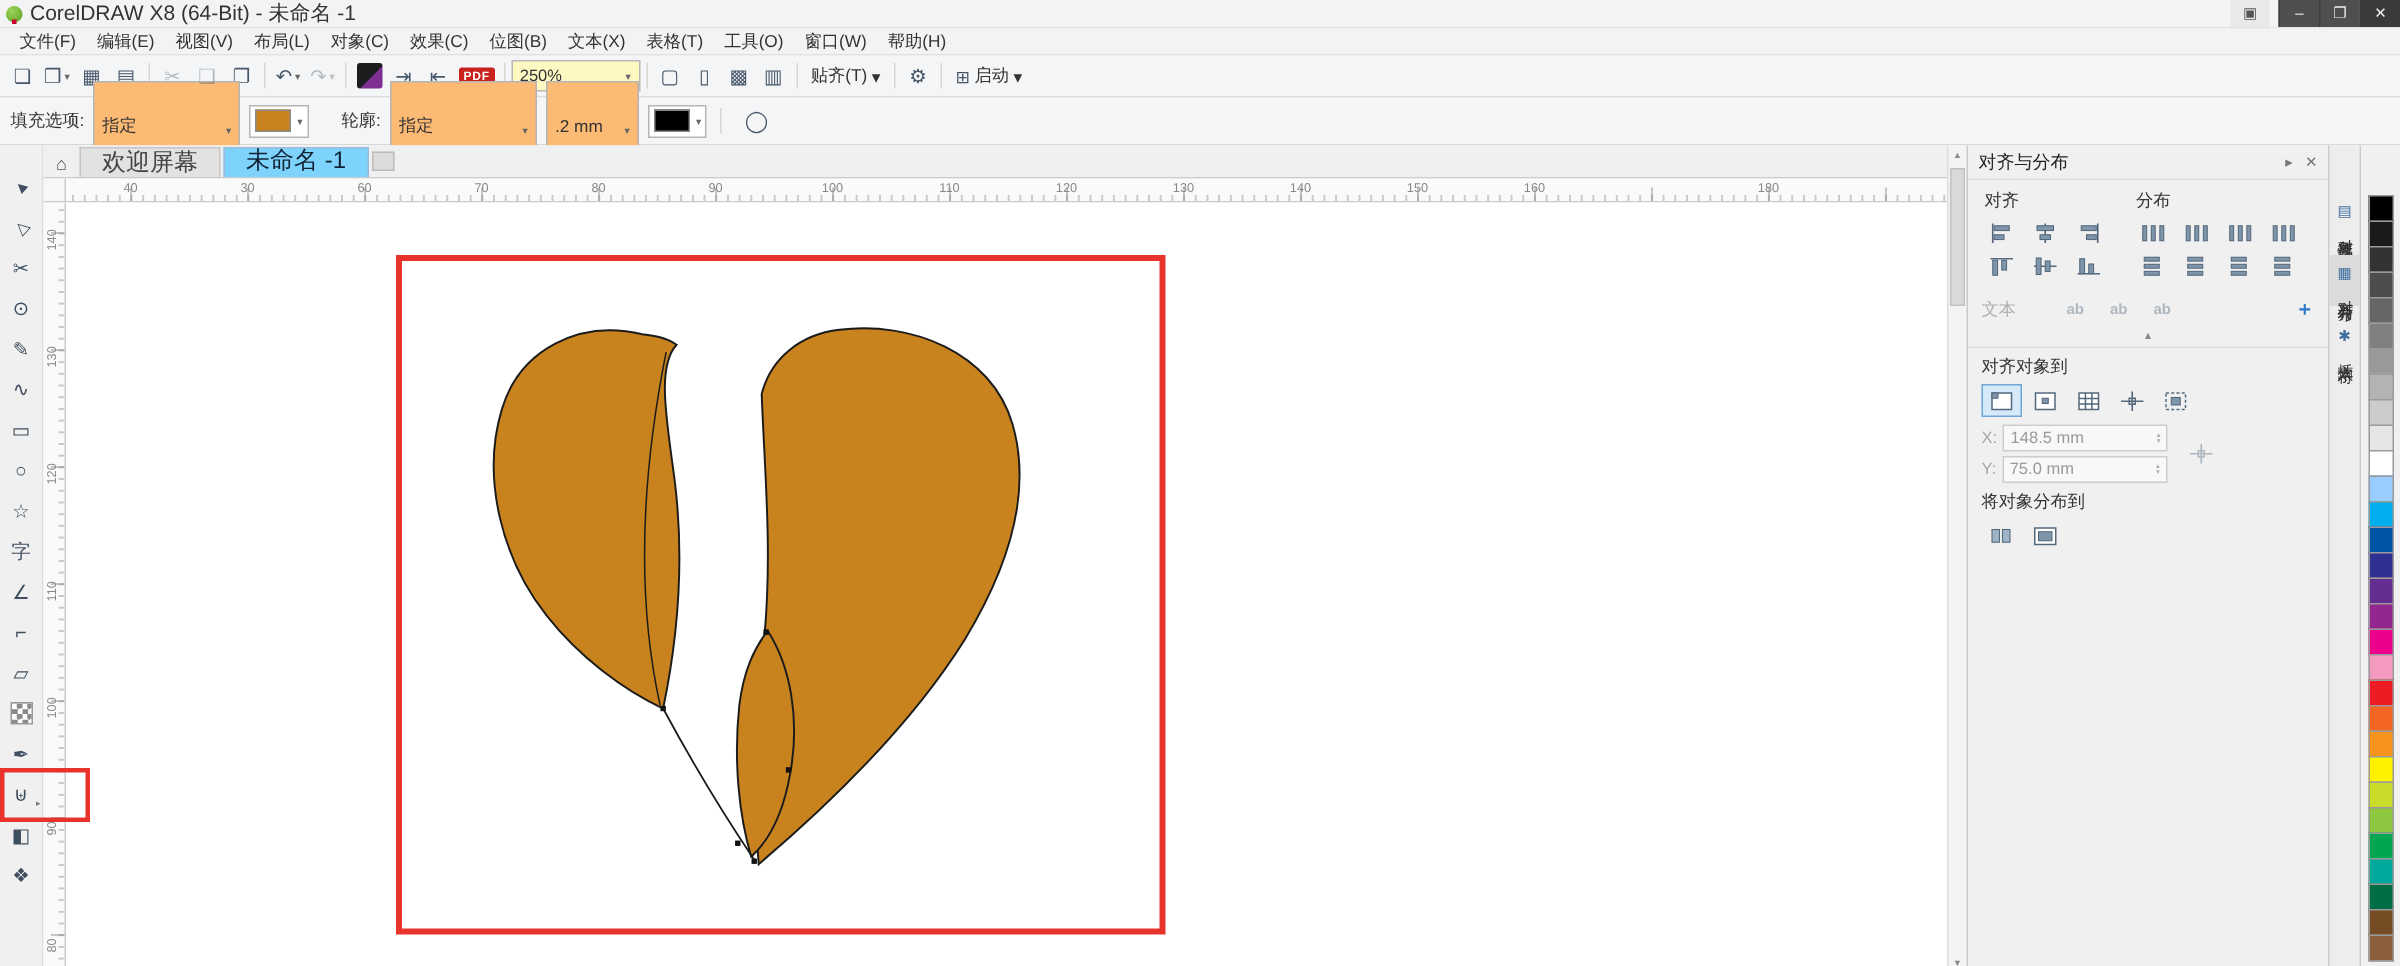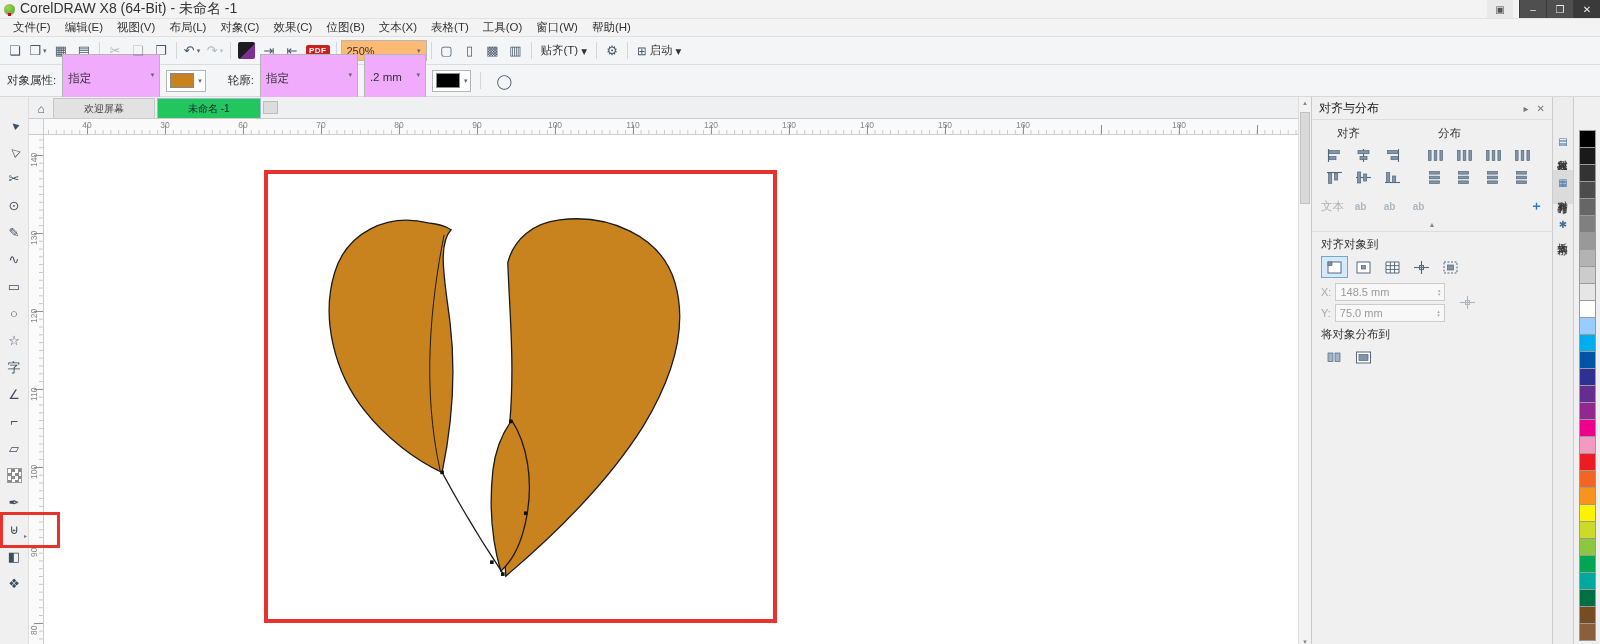--- a/index.html
+++ b/index.html
@@ -20,46 +20,46 @@
   
   .menubar{height:17px;display:flex;align-items:center;background:#f3f3f3;border-bottom:1px solid #e0e0e0;padding-left:6px;font-size:11.5px;}
   .menu-item{padding:0 7px;white-space:nowrap;}
   
   .toolbar{height:27px;display:flex;align-items:center;background:#f4f5f6;border-bottom:1px solid #dcdcdc;padding-left:4px;gap:1px;}
   .tbtn{height:22px;min-width:22px;display:flex;align-items:center;justify-content:center;border:0;background:transparent;font-size:13px;color:#47586a;padding:0 2px;}
   .tbtn.disabled{opacity:.38;}
   .tbtn .dd,.combo .dd,.pb-select .dd,.pb-color .dd{font-size:7px;color:#666;margin-left:2px;}
   .tbtn-text{height:22px;display:flex;align-items:center;border:0;background:transparent;font-size:11.5px;color:#333;padding:0 5px;gap:3px;justify-content:center;}
   .tsep{width:1px;height:17px;background:#d6d6d6;margin:0 3px;flex:0 0 auto;}
-  .combo{width:74px;height:19px;border:1px solid #b8b8b8;background:#fdba74;display:flex;align-items:center;font-size:11px;padding:0 5px;}
+  .combo{width:74px;height:19px;border:1px solid #b8b8b8;background:#fef9c3;display:flex;align-items:center;font-size:11px;padding:0 5px;}
   .combo .dd{margin-left:auto;}
   .art-icon{width:17px;height:17px;border-radius:2px;background:linear-gradient(135deg,#1d1d1f 55%,#7d2f92 55%);display:inline-block;}
   .pdf-badge{font-size:8px;font-weight:bold;color:#fff;background:#c9211e;padding:1px 3px;border-radius:2px;letter-spacing:.5px;}
   
   .propbar{height:31px;display:flex;align-items:center;background:#f4f5f6;border-bottom:1px solid #d8d8d8;padding-left:7px;gap:6px;font-size:11.5px;}
-  .pb-select{height:20px;border:1px solid #b5b5b5;background:#f0abfc;display:flex;align-items:flex-start;padding:16px 5px;min-width:86px;justify-content:space-between;}
+  .pb-select{height:20px;border:1px solid #b5b5b5;background:#fdba74;display:flex;align-items:flex-end;padding:16px 5px;min-width:86px;justify-content:space-between;}
   .pb-select.small{min-width:50px;}
   .pb-color{height:20px;border:1px solid #b5b5b5;background:#fff;display:flex;align-items:center;padding:0 3px;gap:2px;}
   .swatch{width:22px;height:13px;display:inline-block;border:1px solid #888;}
   .pb-circle{font-size:14px;color:#47586a;margin-left:6px;}
   
   .workarea{display:flex;height:551px;position:relative;background:#fff;}
   
   .toolbox{width:28px;background:#f0f0f0;border-right:1px solid #ddd;padding-top:14px;display:flex;flex-direction:column;align-items:center;flex:0 0 auto;}
   .tool{height:27px;width:26px;display:flex;align-items:center;justify-content:center;font-size:13px;color:#3f4f5f;position:relative;}
   .tool .rot{display:inline-block;transform:rotate(-48deg);font-size:11px;}
   .tool .flyout{position:absolute;right:0;bottom:4px;font-size:6px;color:#777;}
   .checker{width:13px;height:13px;background:repeating-conic-gradient(#8a8a8a 0% 25%,#ffffff 0% 50%);background-size:7px 7px;border:1px solid #999;}
   .smart-fill-highlight{position:absolute;left:0;top:415px;width:54px;height:30px;border:3px solid #e8332d;z-index:30;pointer-events:none;}
   
   .centercol{flex:1;display:flex;flex-direction:column;min-width:0;}
   .docbar{height:21px;display:flex;align-items:flex-end;background:#eef0f1;border-bottom:1px solid #ccc;padding-left:2px;gap:2px;}
   .home-btn{width:20px;height:18px;display:flex;align-items:center;justify-content:center;font-size:12px;color:#555;}
-  .doc-tab{height:19px;padding:0 30px;display:flex;align-items:center;font-size:10px;background:#e2e2e2;border:1px solid #c6c6c6;border-bottom:none;color:#444;}
-  .doc-tab.active{background:#22c55e;border-color:#9bbbd8;color:#123;}
+  .doc-tab{height:19px;padding:0 14px;display:flex;align-items:center;font-size:16px;background:#e2e2e2;border:1px solid #c6c6c6;border-bottom:none;color:#444;}
+  .doc-tab.active{background:#7dd3fc;border-color:#9bbbd8;color:#123;align-items:flex-end;}
   .tab-stub{width:13px;height:11px;background:#dcdcdc;border:1px solid #bdbdbd;margin-bottom:4px;}
   .hruler-row{height:16px;display:flex;flex:0 0 auto;}
   .ruler-corner{width:14px;background:#f7f7f7;border-right:1px solid #ccc;border-bottom:1px solid #ccc;flex:0 0 auto;}
   .hruler{flex:1;position:relative;background:#fafafa;border-bottom:1px solid #ccc;
     background-image:linear-gradient(to right,#8f8f8f 0 1px,transparent 1px),linear-gradient(to right,#c9c9c9 0 1px,transparent 1px);
     background-size:78px 9px,7.8px 4px;background-position:43px 100%,43px 100%;background-repeat:repeat-x,repeat-x;}
   .hr-num{position:absolute;top:1px;font-size:8.5px;color:#888;transform:translateX(-50%);}
   .canvasrow{flex:1;display:flex;min-height:0;}
   .vruler{width:14px;position:relative;background:#fafafa;border-right:1px solid #ccc;flex:0 0 auto;
     background-image:linear-gradient(to bottom,#8f8f8f 0 1px,transparent 1px),linear-gradient(to bottom,#c9c9c9 0 1px,transparent 1px);
@@ -72,28 +72,28 @@
   .vscroll{width:12px;background:#f3f3f3;border-left:1px solid #ddd;display:flex;flex-direction:column;align-items:center;font-size:7px;color:#888;flex:0 0 auto;}
   .vs-arrow{height:12px;display:flex;align-items:center;justify-content:center;width:100%;}
   .vs-thumb{width:8px;height:90px;background:#d9d9d9;border:1px solid #c2c2c2;margin-top:3px;}
   .vs-bottom{margin-top:auto;}
   
   .docker{width:240px;background:#f0f0f0;border-left:1px solid #c9c9c9;display:flex;flex-direction:column;font-size:11.5px;flex:0 0 auto;}
   .dk-title{height:22px;display:flex;align-items:center;padding:0 7px;border-bottom:1px solid #ddd;font-size:12px;color:#222;}
   .dk-title .sp{margin-left:auto;display:flex;gap:8px;color:#777;font-size:10px;}
   .dk-body{padding:5px 9px;flex:1;overflow:hidden;}
   .dk-cols{display:flex;gap:16px;}
-  .dk-h{font-size:11.5px;color:#333;margin:1px 16px 3px;}
+  .dk-h{font-size:11.5px;color:#333;margin:1px 2px 3px;}
   .dk-row{display:flex;gap:2px;align-items:center;}
   .dk-btn{width:27px;height:22px;display:flex;align-items:center;justify-content:center;background:transparent;border:1px solid transparent;padding:0;}
   .dk-btn.active{border-color:#6fa8d8;background:#d6e9f8;}
   .dk-btn.muted{opacity:.42;font-weight:bold;}
   .txt-ic{font-size:10px;color:#54687c;}
   .text-row{display:flex;align-items:center;gap:2px;margin-top:7px;}
-  .text-label{color:#b0b0b0;margin-right:1px;}
+  .text-label{color:#b0b0b0;margin-right:24px;}
   .plus-btn{margin-left:auto;color:#2f7ac8;font-weight:bold;font-size:13px;}
   .collapse{display:flex;justify-content:center;color:#888;font-size:7px;margin:4px 0 1px;}
   .dk-sep{border-top:1px solid #dedede;margin:3px -9px 5px;}
   .sec-label{margin:5px 0 4px;color:#333;}
   .xy-block{display:flex;align-items:center;gap:8px;}
   .xy-rows{display:flex;flex-direction:column;gap:3px;}
   .xy-row{display:flex;align-items:center;gap:4px;color:#a8a8a8;font-size:11px;}
   .xy-field{width:100px;height:16px;border:1px solid #ccc;background:#f8f8f8;color:#9a9a9a;display:flex;align-items:center;padding:0 4px;justify-content:space-between;}
   .spin{display:flex;flex-direction:column;font-size:5px;color:#b0b0b0;line-height:4px;}
   
@@ -210,21 +210,21 @@
     </button>
     <div class="tsep"></div>
     <button class="tbtn-text">
       <span style="color:#47586a">⊞</span>
       <span>启动</span>
       <span class="dd">▾</span>
     </button>
   </div>
 
 <div class="propbar">
-  <span>对象属性:</span>
+  <span>填充选项:</span>
   <div class="pb-select">
     <span>指定</span>
       <span class="dd">▾</span>
   </div>
   <div class="pb-color">
     <span class="swatch" style="background: rgb(200, 131, 31);"></span>
       <span class="dd">▾</span>
   </div>
   <span style="width:10px"></span>
   <span>轮廓:</span>

